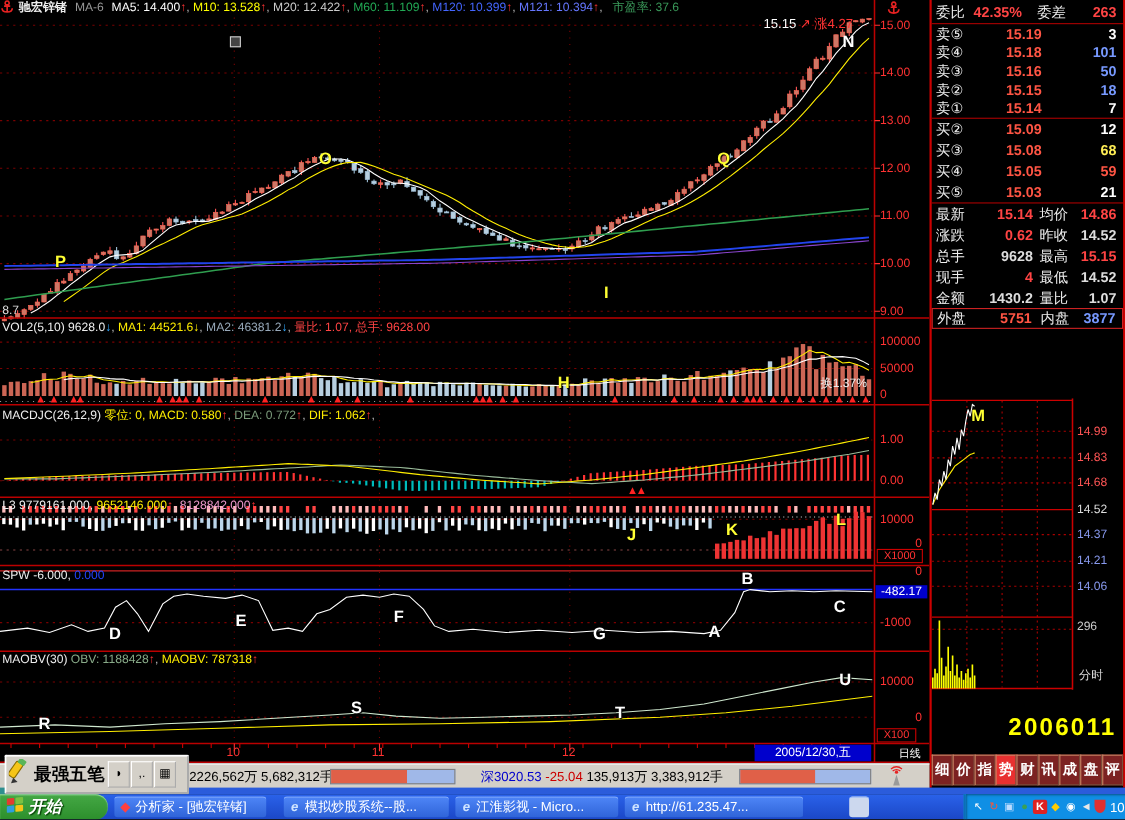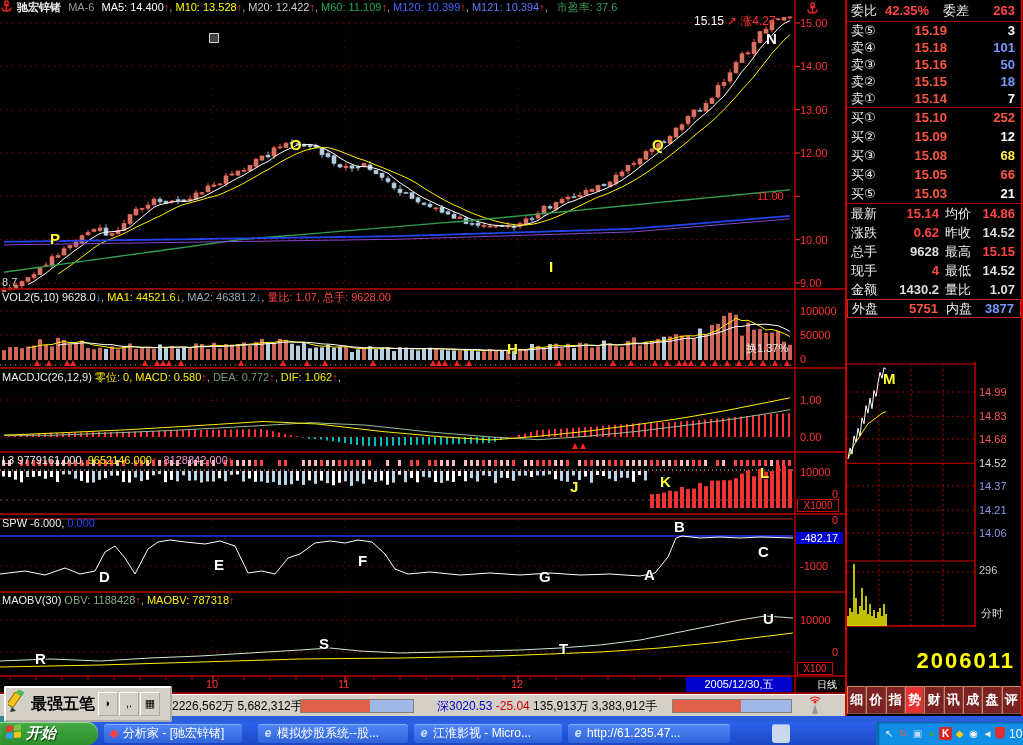--- a/index.html
+++ b/index.html
@@ -1040,21 +1040,21 @@
         <div class="letter" style="position: absolute; left: 35px; top: 650px; color: rgb(255, 255, 255);">R</div>
         <div class="letter" style="position: absolute; left: 319px; top: 635px; color: rgb(255, 255, 255);">S</div>
         <div class="letter" style="position: absolute; left: 559px; top: 640px; color: rgb(255, 255, 255);">T</div>
         <div class="letter" style="position: absolute; left: 763px; top: 610px; color: rgb(255, 255, 255);">U</div>
       </div>
     <div id="axis-strip">
         <div style="position: absolute; left: 800px; top: 17.002px; color: rgb(255, 50, 50); font-size: 11px;">15.00</div>
         <div style="position: absolute; left: 800px; top: 60.335px; color: rgb(255, 50, 50); font-size: 11px;">14.00</div>
         <div style="position: absolute; left: 800px; top: 103.668px; color: rgb(255, 50, 50); font-size: 11px;">13.00</div>
         <div style="position: absolute; left: 800px; top: 147.001px; color: rgb(255, 50, 50); font-size: 11px;">12.00</div>
-        <div style="position: absolute; left: 757px; top: 190.334px; color: rgb(255, 50, 50); font-size: 11px;">11.00</div>
+        <div style="position: absolute; left: 800px; top: 190.334px; color: rgb(255, 50, 50); font-size: 11px;">11.00</div>
         <div style="position: absolute; left: 800px; top: 233.667px; color: rgb(255, 50, 50); font-size: 11px;">10.00</div>
         <div style="position: absolute; left: 800px; top: 277px; color: rgb(255, 50, 50); font-size: 11px;">9.00</div>
         <div style="position: absolute; left: 800px; top: 305px; color: rgb(255, 50, 50); font-size: 11px;">100000</div>
         <div style="position: absolute; left: 800px; top: 329px; color: rgb(255, 50, 50); font-size: 11px;">50000</div>
         <div style="position: absolute; left: 800px; top: 353px; color: rgb(255, 50, 50); font-size: 11px;">0</div>
         <div style="position: absolute; left: 800px; top: 394px; color: rgb(255, 50, 50); font-size: 11px;">1.00</div>
         <div style="position: absolute; left: 800px; top: 431px; color: rgb(255, 50, 50); font-size: 11px;">0.00</div>
         <div style="position: absolute; left: 800px; top: 466px; color: rgb(255, 50, 50); font-size: 11px;">10000</div>
         <div style="position: absolute; left: 832px; top: 488px; color: rgb(255, 50, 50); font-size: 11px;">0</div>
         <div style="position: absolute; left: 797px; top: 499px; width: 40px; color: rgb(255, 50, 50); font-size: 10px; border: 1px solid rgb(204, 0, 0); text-align: center;">X1000</div>
@@ -1103,38 +1103,33 @@
         </div>
         <div class="ob-row rp-row ">
           <span class="ob-label">卖①</span>
           <span class="ob-price">15.14</span>
           <span class="ob-qty" style="color:#ffffff">7</span>
         </div>
       </div>
     <div class="sep"></div>
     <div id="buy-rows">
         <div class="ob-row rp-row buy">
-          <span class="ob-label">买①</span>
-          <span class="ob-price">15.10</span>
-          <span class="ob-qty" style="color:#ff5544">252</span>
-        </div>
-        <div class="ob-row rp-row buy">
           <span class="ob-label">买②</span>
           <span class="ob-price">15.09</span>
           <span class="ob-qty" style="color:#ffffff">12</span>
         </div>
         <div class="ob-row rp-row buy">
           <span class="ob-label">买③</span>
           <span class="ob-price">15.08</span>
           <span class="ob-qty" style="color:#ffee55">68</span>
         </div>
         <div class="ob-row rp-row buy">
           <span class="ob-label">买④</span>
           <span class="ob-price">15.05</span>
-          <span class="ob-qty" style="color:#ff5544">66</span>
+          <span class="ob-qty" style="color:#ff5544">59</span>
         </div>
         <div class="ob-row rp-row buy">
           <span class="ob-label">买⑤</span>
           <span class="ob-price">15.03</span>
           <span class="ob-qty" style="color:#ffffff">21</span>
         </div>
       </div>
     <div class="sep"></div>
     <div id="stat-rows">
         <div class="st-row rp-row">

